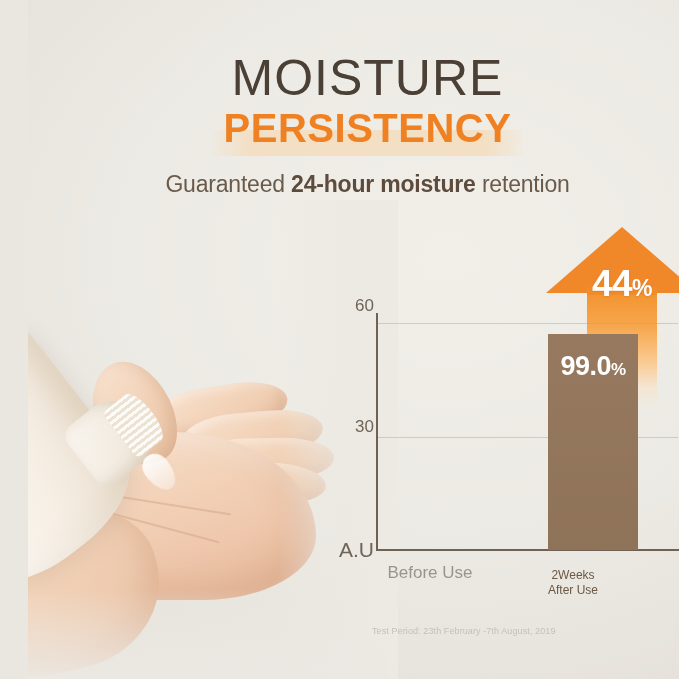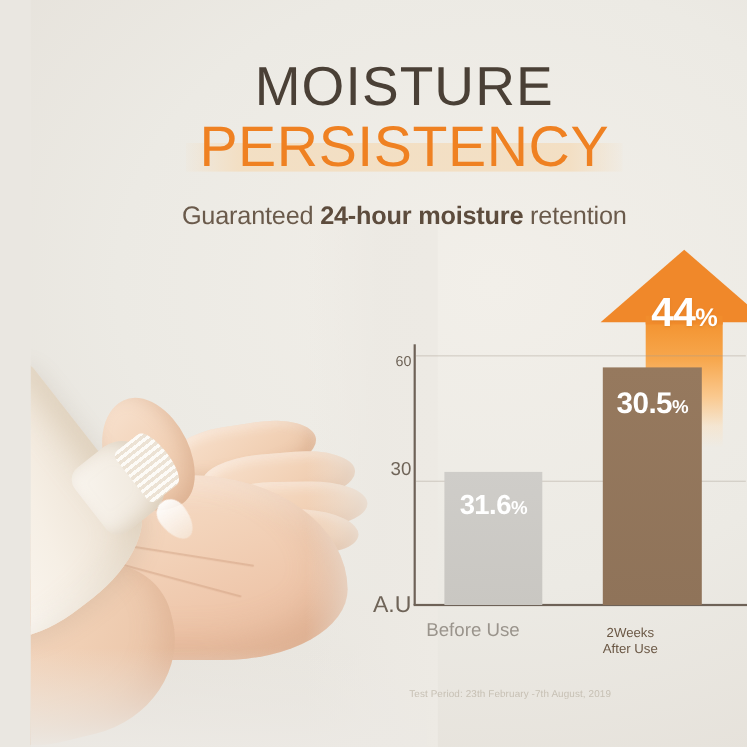--- a/index.html
+++ b/index.html
@@ -107,21 +107,21 @@
     line-height:1.04; font-family:"Liberation Sans", sans-serif;
   }
   .h-persist-wrap { position:relative; display:inline-block; margin-top:4px; }
   .h-persist-hl {
     position:absolute; left:-12px; right:-12px; top:22px; height:26px;
     background:linear-gradient(90deg, rgba(243,223,196,.1) 0%, rgba(243,222,193,.92) 12%, rgba(243,222,193,.92) 88%, rgba(243,223,196,.1) 100%);
     z-index:0;
   }
   .h-persist {
     position:relative; z-index:1;
-    font-size:52px; font-weight:400; letter-spacing:.5px; color:#ef8122;
+    font-size:40px; font-weight:700; letter-spacing:.5px; color:#ef8122;
     line-height:1.02;
   }
   .subtitle {
     margin-top:22px; font-size:23px; color:#6a5a4b; letter-spacing:-.2px;
   }
   .subtitle b { font-weight:700; color:#5d4c3d; }
 
   
   #chart { position:absolute; left:312px; top:225px; width:367px; height:420px; }
 
@@ -153,21 +153,21 @@
   .axis-x {
     position:absolute; left:36px; top:324px; width:304px; height:2px;
     background:#6e6257;
   }
   .gridline {
     position:absolute; left:38px; height:1px; width:300px;
     background:rgba(168,158,145,.42);
   }
   .g60 { top:98px; }
   .g30 { top:212px; }
-  .ylab-60 { position:absolute; left:-2px; top:103px; transform:translate(-100%,-50%); font-size:13px; color:#6f6458; }
+  .ylab-60 { position:absolute; left:-2px; top:81px; transform:translate(-100%,-50%); font-size:17px; color:#6f6458; }
   .ylab-30 { position:absolute; left:-2px; top:202px; transform:translate(-100%,-50%); font-size:17px; color:#6f6458; }
   .ylab-au { position:absolute; left:-2px; top:325px; transform:translate(-100%,-50%); font-size:21px; color:#6f6458; }
 
   .bar { position:absolute; bottom:0; }
   .bar-before {
     left:28px; width:89px; height:121px;
     background:linear-gradient(180deg,#cfcdc9 0%,#c9c7c2 100%);
   }
   .bar-after {
     left:172px; width:90px; height:216px;
@@ -254,25 +254,22 @@
     <div class="gridline g60"></div>
     <div class="gridline g30"></div>
 
     <div style="position:absolute;left:36px;top:0;width:0;height:0;">
       <span class="ylab-60">60</span>
       <span class="ylab-30">30</span>
       <span class="ylab-au">A.U</span>
     </div>
 
     <div class="plot">
-      <div class="bar bar-before">
-        <div class="bar-val"><span>31.6</span><span class="pct">%</span></div>
-      </div>
       <div class="bar bar-after">
-        <div class="bar-val"><span>30.5</span><span class="pct">%</span></div>
+        <div class="bar-val"><span>99.0</span><span class="pct">%</span></div>
       </div>
     </div>
 
     <div class="xlab xlab-before">Before Use</div>
     <div class="xlab xlab-after">
       <div>2Weeks</div>
       <div>After Use</div>
     </div>
 
     <div class="footnote">

